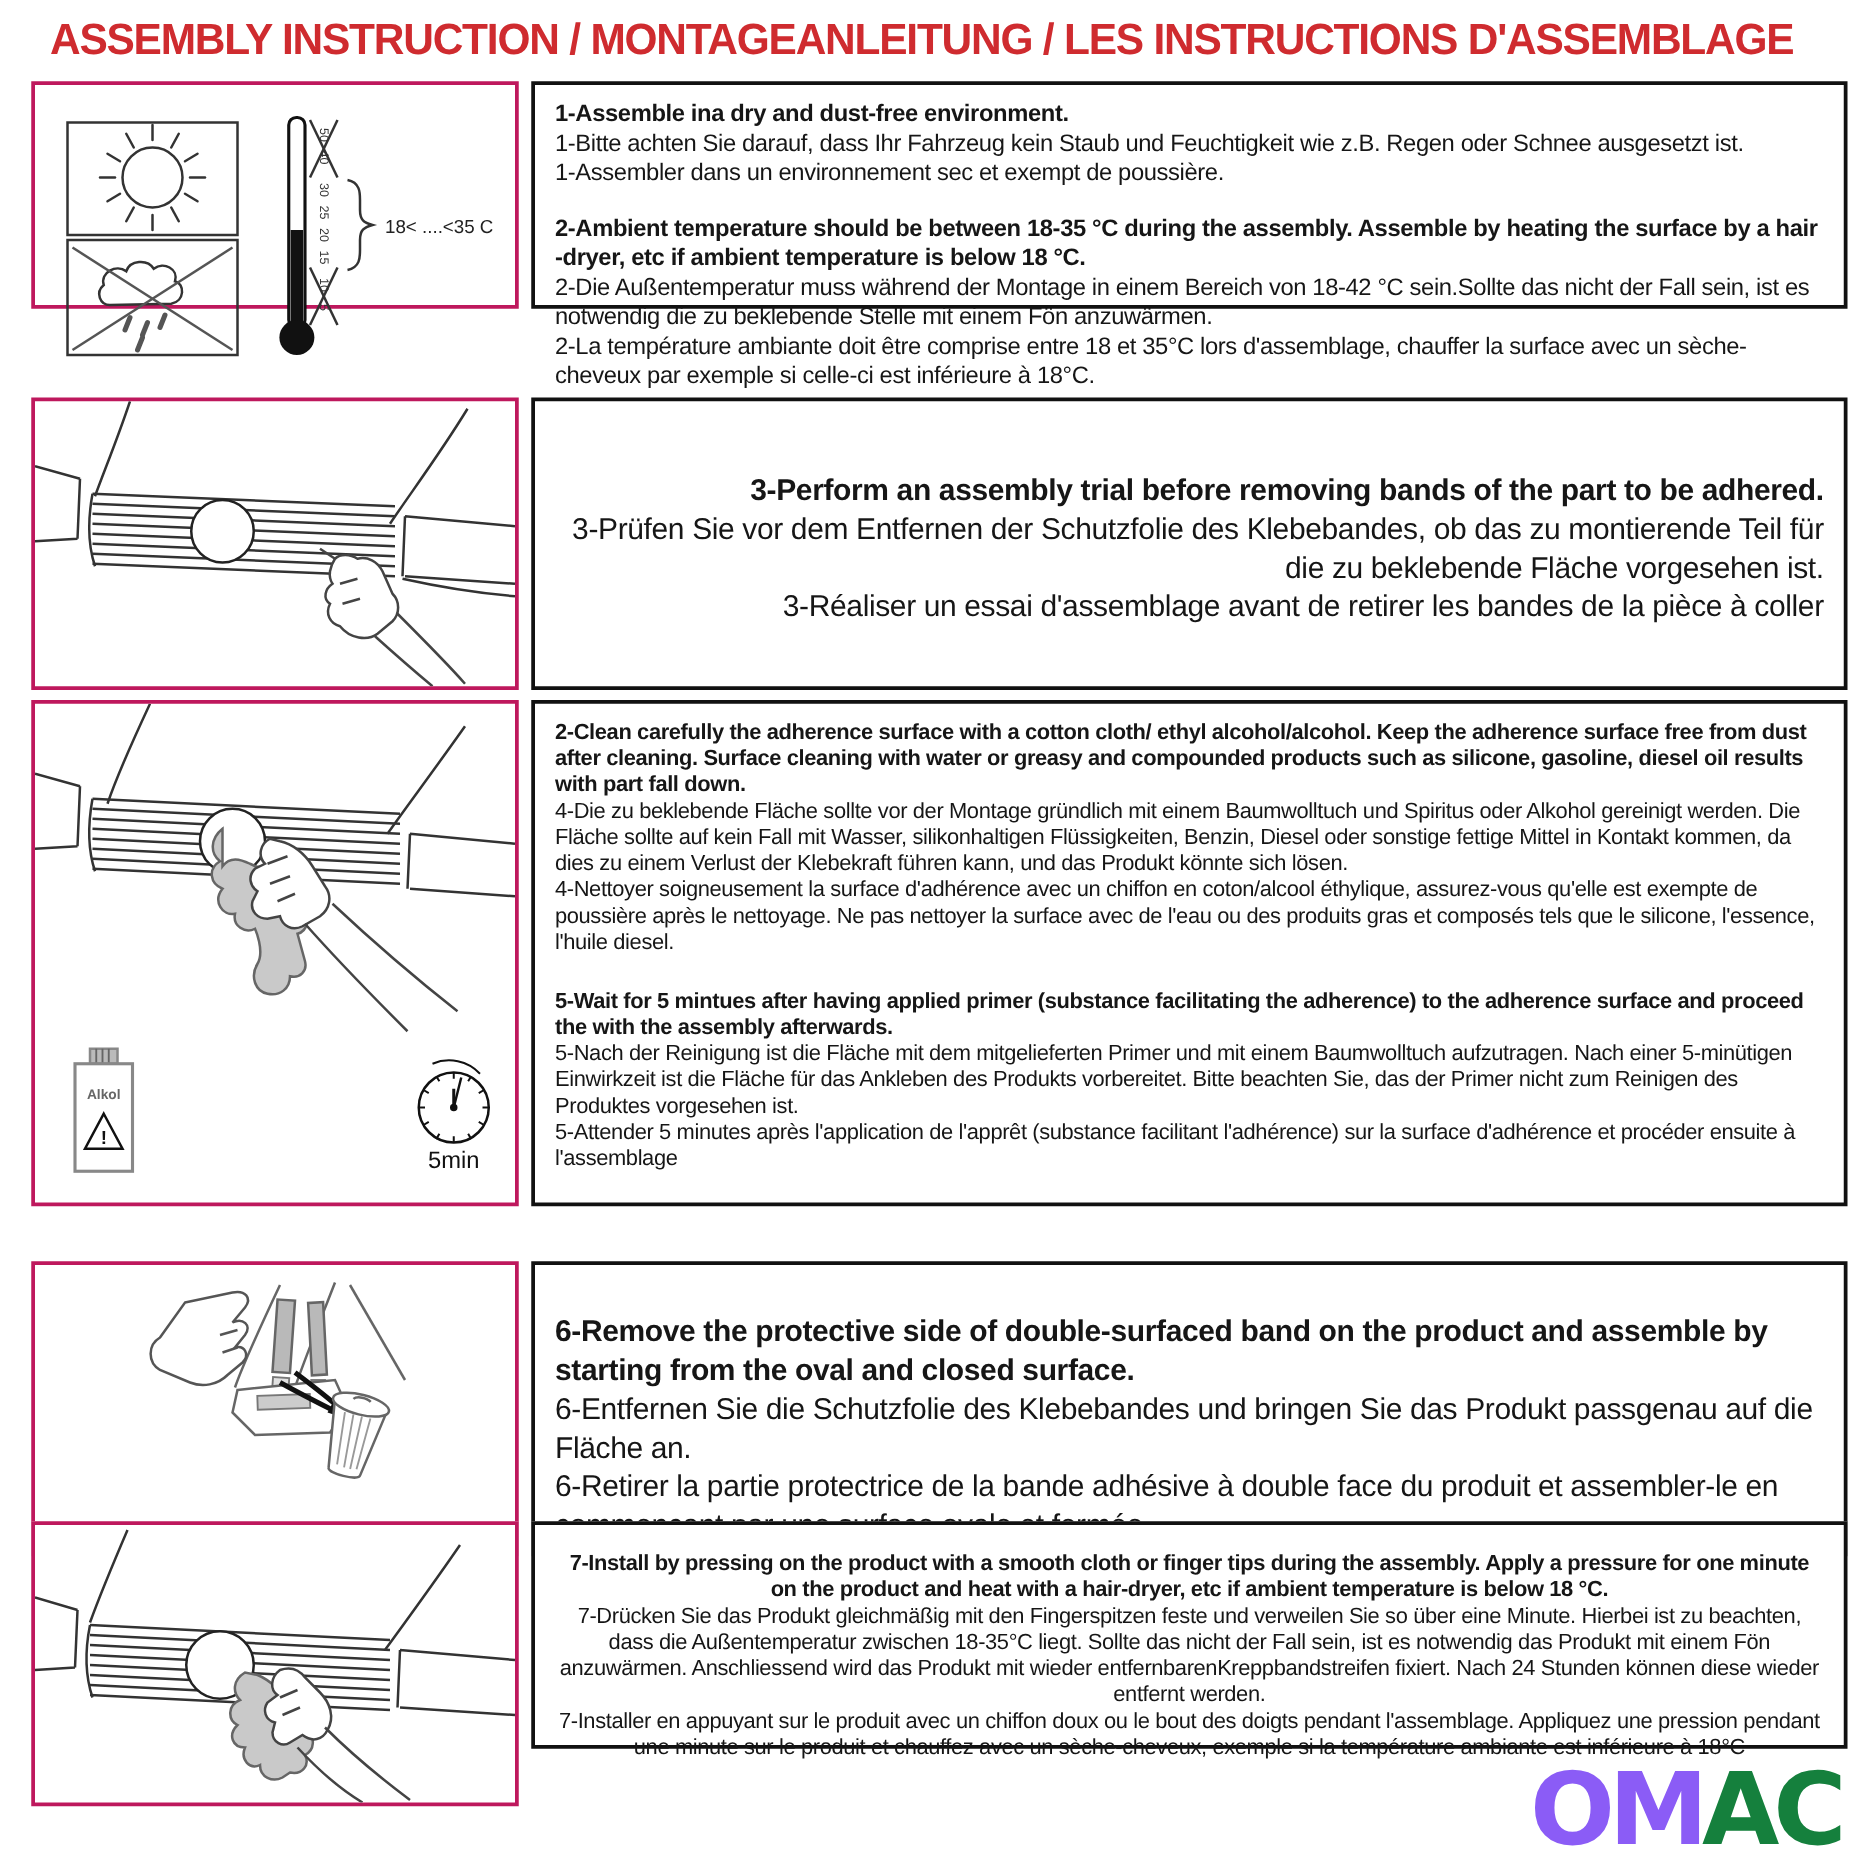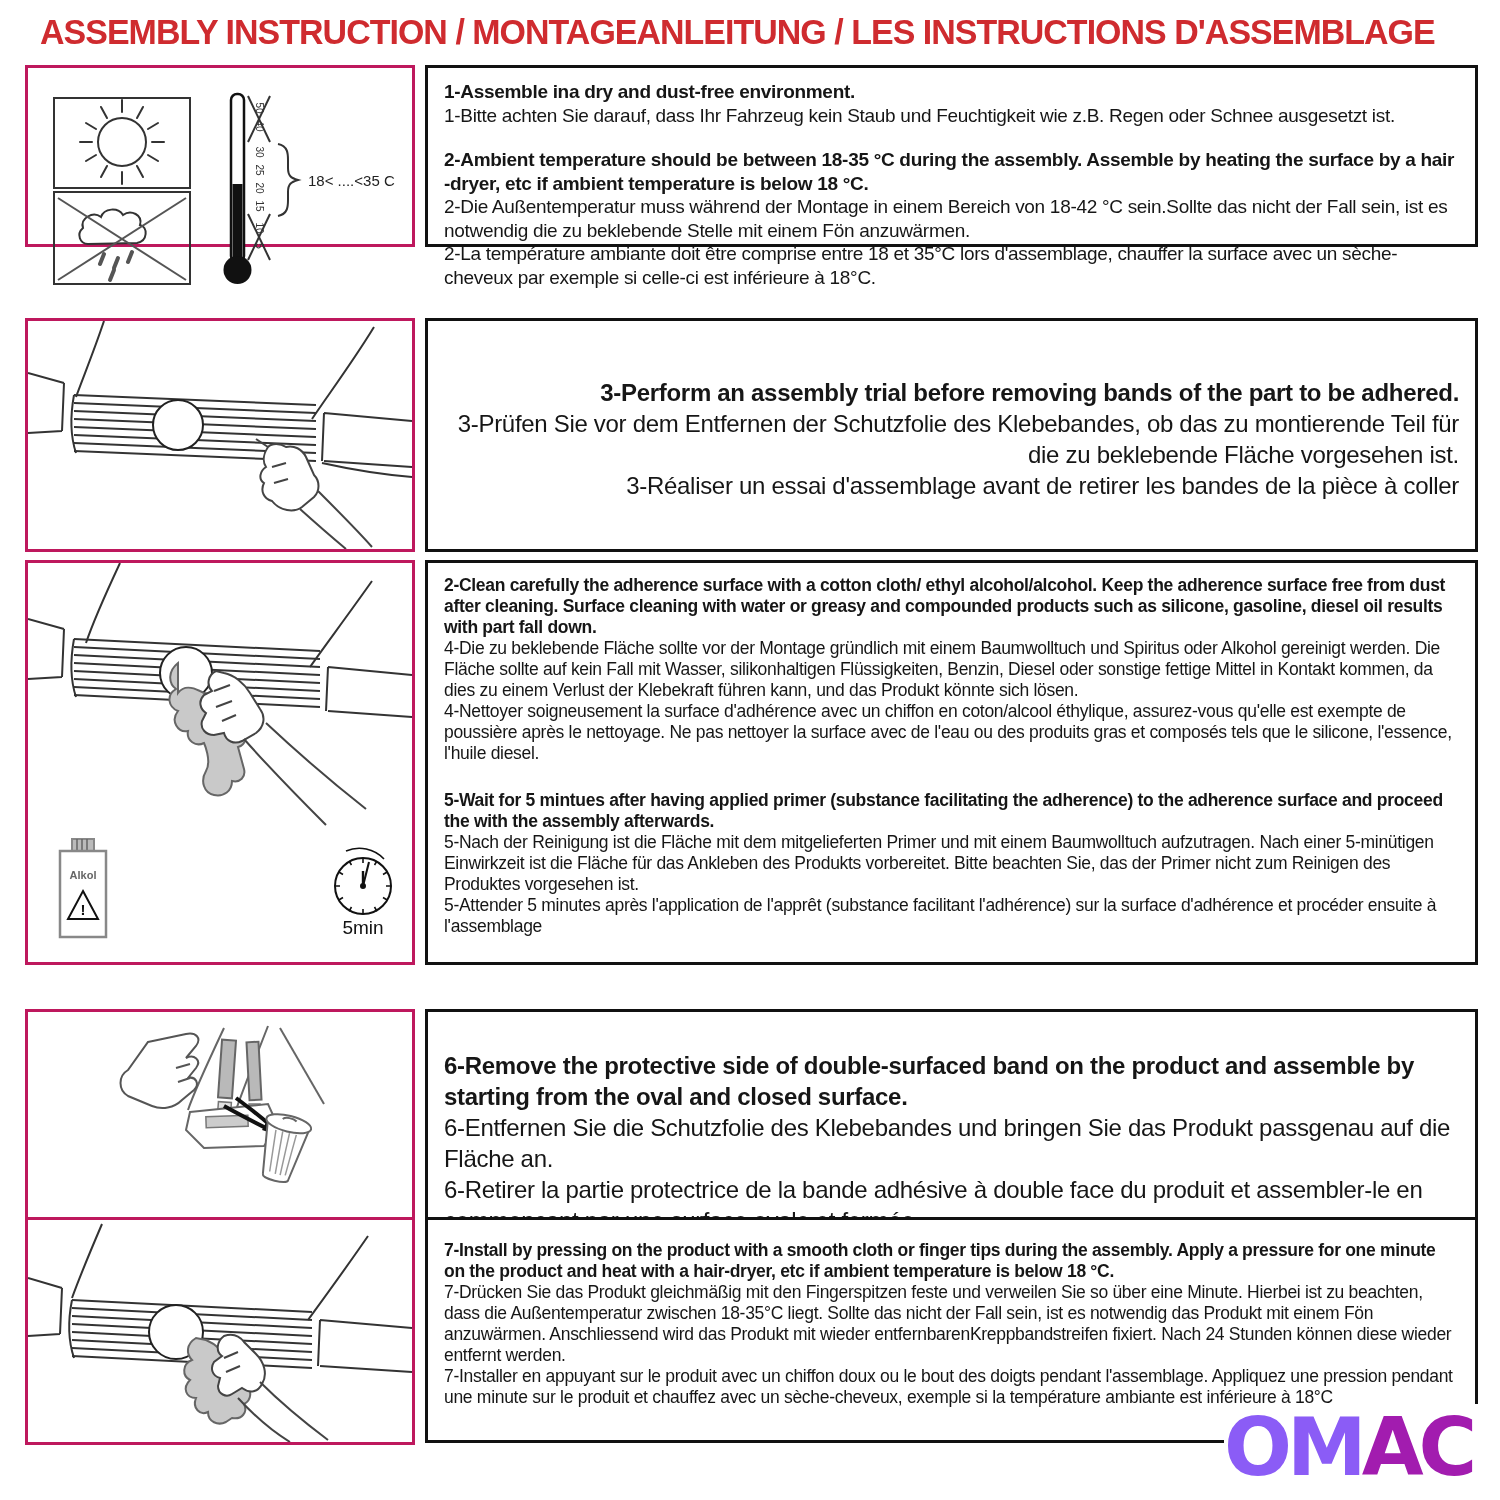--- a/index.html
+++ b/index.html
@@ -5,36 +5,36 @@
   html,body{margin:0;padding:0;background:#fff;}
   body{width:1500px;height:1500px;position:relative;font-family:"Liberation Sans",sans-serif;color:#161616;overflow:hidden;}
   .title{position:absolute;left:40px;top:12px;font-size:35px;font-weight:bold;color:#cf2b2f;letter-spacing:-1px;white-space:nowrap;transform:scaleX(.97);transform-origin:left;}
   .figbox{position:absolute;left:25px;width:390px;border:3px solid #be185d;box-sizing:border-box;background:#fff;}
   .textbox{position:absolute;left:425px;width:1053px;border:3px solid #111;box-sizing:border-box;background:#fff;padding:12px 16px;}
   .r1{top:65px;height:182px;}
   .r2{top:318px;height:234px;}
   .r3{top:560px;height:405px;}
   .r4{top:1009px;height:236px;}
   .r5f{top:1217px;height:228px;}
-  .r5t{top:1217px;height:226px;}
+  .r5t{top:1217px;height:182px;text-align:center;}
   p{margin:0;}
   .t-md p{font-size:19px;line-height:23.5px;letter-spacing:-0.3px;}
   .t-sm p{font-size:17.5px;line-height:21px;letter-spacing:-0.3px;}
   .t-lg p{font-size:24px;line-height:31px;letter-spacing:-0.3px;}
   .b{font-weight:bold;}
   .gap{height:21px;}
   .pad-mid{padding-top:56px;text-align:right;}
   .pad-mid4{padding-top:38px;}
   .r3 .gap{height:26px;}
   svg{display:block;}
   .logo{position:absolute;left:1224px;top:1404px;width:260px;height:92px;background:#fff;z-index:5;
        font-family:"DejaVu Sans",sans-serif;font-weight:bold;font-size:80px;line-height:88px;
        letter-spacing:-5px;text-align:left;white-space:nowrap;}
   .logo .lg-black{color:#8b5cf6;}
-  .logo .lg-red{color:#a21caf;}
+  .logo .lg-red{color:#15803d;}
 </style>
 </head>
 <body>
 
 <div class="title">ASSEMBLY INSTRUCTION / MONTAGEANLEITUNG / LES INSTRUCTIONS D'ASSEMBLAGE</div>
 
 <div class="figbox r1">
   <svg viewBox="0 0 384 239" width="384" height="239">
     <g stroke="#333" stroke-width="2" fill="none">
       <rect x="26" y="30" width="136" height="90"></rect>
@@ -88,20 +88,21 @@
       </g>
       <path d="M250,76 c10,2 10,10 10,16 l0,8 c0,8 3,10 10,12 c-7,2 -10,4 -10,12 l0,8 c0,6 0,14 -10,16" fill="none" stroke="#333" stroke-width="2"></path>
       <text x="280" y="118" font-size="15" fill="#222" font-family="Liberation Sans, sans-serif">18&lt; ....&lt;35 C</text>
     </g>
   </svg>
 </div>
 
 <div class="textbox t-md r1">
   <p class="b">1-Assemble ina dry and dust-free environment.</p>
   <p>1-Bitte achten Sie darauf, dass Ihr Fahrzeug kein Staub und Feuchtigkeit wie z.B. Regen oder Schnee ausgesetzt ist.</p>
+  <p>1-Assembler dans un environnement sec et exempt de poussière.</p>
   <div class="gap"></div>
   <p class="b">2-Ambient temperature should be between 18-35 °C  during the assembly. Assemble by heating the surface by a hair -dryer, etc if ambient temperature is below 18 °C.</p>
   <p>2-Die Außentemperatur muss während der Montage in einem Bereich von 18-42 °C  sein.Sollte das nicht der Fall sein, ist es notwendig die zu beklebende Stelle mit einem Fön anzuwärmen.</p>
   <p>2-La température ambiante doit être comprise entre 18 et 35°C lors d'assemblage, chauffer la surface avec un sèche-cheveux par exemple si celle-ci est inférieure à 18°C.</p>
 </div>
 
 <div class="figbox r2">
   <svg viewBox="0 0 384 228" width="384" height="228">
     <g stroke="#333" stroke-width="2" fill="none">
       <path d="M76,0 C66,30 56,54 48,76"></path>

